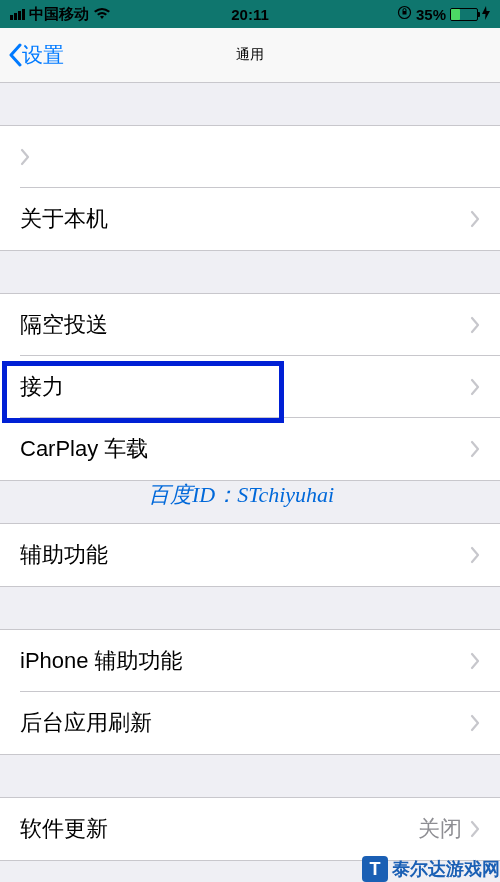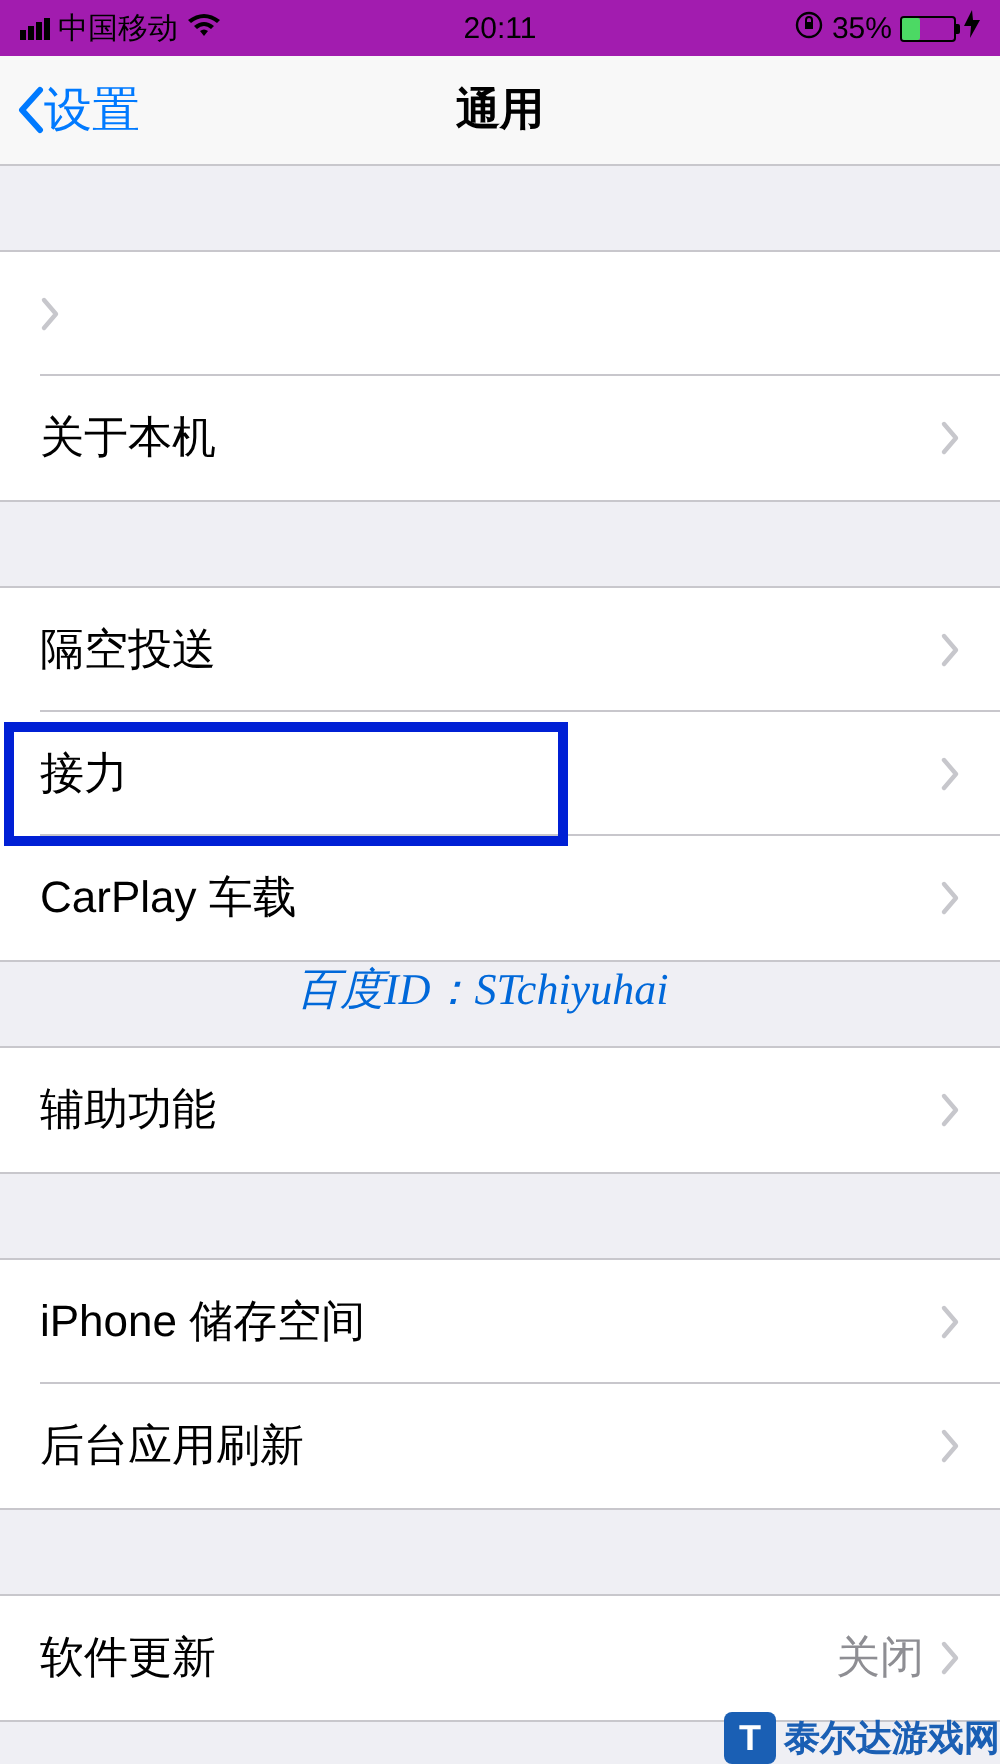--- a/index.html
+++ b/index.html
@@ -1,30 +1,30 @@
 <!DOCTYPE html>
 <html><head>
   <meta charset="utf-8">
   <style>
     * { margin: 0; padding: 0; box-sizing: border-box; font-family: -apple-system, "Helvetica Neue", sans-serif; }
     body { width: 500px; height: 882px; background: #efeff4; position: relative; overflow: hidden; }
-    .statusbar { height: 28px; display: flex; align-items: center; padding: 0 10px; justify-content: space-between; font-size: 15px; font-weight: 400; background: #a21caf; }
+    .statusbar { height: 28px; display: flex; align-items: center; padding: 0 10px; justify-content: space-between; font-size: 15px; font-weight: 700; background: #0f766e; }
     .sb-left, .sb-right { display: flex; align-items: center; gap: 4px; }
     .sb-center { position: absolute; left: 50%; transform: translateX(-50%); }
     .signal { display: flex; align-items: flex-end; gap: 1px; }
     .signal span { width: 3px; background: #000; }
     .signal span:nth-child(1){height:5px} .signal span:nth-child(2){height:7px}
     .signal span:nth-child(3){height:9px} .signal span:nth-child(4){height:11px}
     .battery { width: 28px; height: 13px; border: 1px solid #000; border-radius: 2px; position: relative; }
     .battery::after { content: ''; position: absolute; right: -3px; top: 3px; width: 2px; height: 5px; background: #000; border-radius: 0 1px 1px 0; }
     .battery-fill { background: #4cd964; height: 100%; border-radius: 1px; }
     .nav { height: 55px; background: #f8f8f8; border-bottom: 1px solid #c8c7cc; display: flex; align-items: center; position: relative; }
-    .back { color: #007aff; display: flex; align-items: center; padding-left: 8px; font-size: 24px; }
+    .back { color: #007aff; display: flex; align-items: center; padding-left: 8px; font-size: 21px; }
     .back svg { width: 14px; height: 24px; }
-    .nav-title { position: absolute; left: 50%; transform: translateX(-50%); font-size: 22px; font-weight: 700; }
+    .nav-title { position: absolute; left: 50%; transform: translateX(-50%); font-size: 14px; font-weight: 400; }
     .group { margin-top: 42px; background: #fff; border-top: 1px solid #c8c7cc; border-bottom: 1px solid #c8c7cc; }
     .row { height: 62px; display: flex; align-items: center; padding: 0 20px; position: relative; font-size: 22px; }
     .row:not(:last-child)::after { content: ''; position: absolute; bottom: 0; left: 20px; right: 0; height: 1px; background: #c8c7cc; }
     .row-label { flex: 1; }
     .row-value { color: #8e8e93; margin-right: 8px; }
     .chevron { color: #c7c7cc; }
     .chevron svg { width: 10px; height: 18px; display: block; }
     .highlight-box { position: absolute; border: 5px solid #0020d5; left: 2px; top: 361px; width: 282px; height: 62px; pointer-events: none; }
     .overlay-text { position: absolute; left: 148px; top: 480px; color: #0068d9; font-size: 22px; font-style: italic; font-family: cursive; pointer-events: none; }
     .watermark { position: absolute; right: 0; bottom: 0; display: flex; align-items: center; gap: 4px; font-size: 18px; font-weight: bold; color: #1a5fb4; pointer-events: none; }
@@ -128,21 +128,21 @@
         <span class="row-label">辅助功能</span>
         <span class="chevron">
           <svg viewBox="0 0 10 18">
             <path d="M2 2 L8 9 L2 16" fill="none" stroke="#c7c7cc" stroke-width="2.2" stroke-linecap="round" stroke-linejoin="round"></path>
           </svg>
         </span>
       </div>
     </div>
     <div class="group">
       <div class="row">
-        <span class="row-label">iPhone 储存空间</span>
+        <span class="row-label">iPhone 辅助功能</span>
         <span class="chevron">
           <svg viewBox="0 0 10 18">
             <path d="M2 2 L8 9 L2 16" fill="none" stroke="#c7c7cc" stroke-width="2.2" stroke-linecap="round" stroke-linejoin="round"></path>
           </svg>
         </span>
       </div>
       <div class="row">
         <span class="row-label">后台应用刷新</span>
         <span class="chevron">
           <svg viewBox="0 0 10 18">

